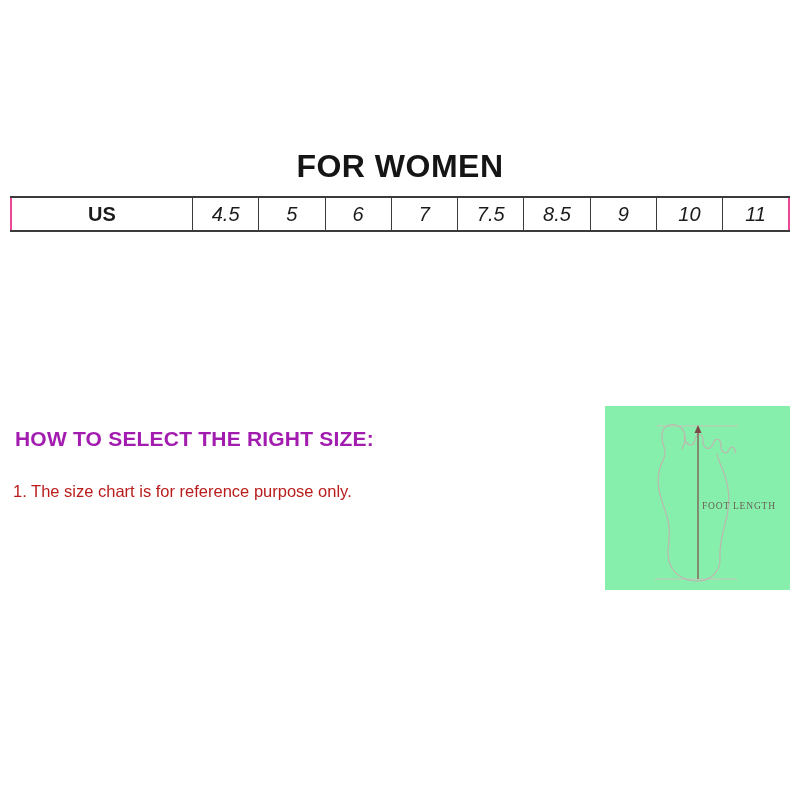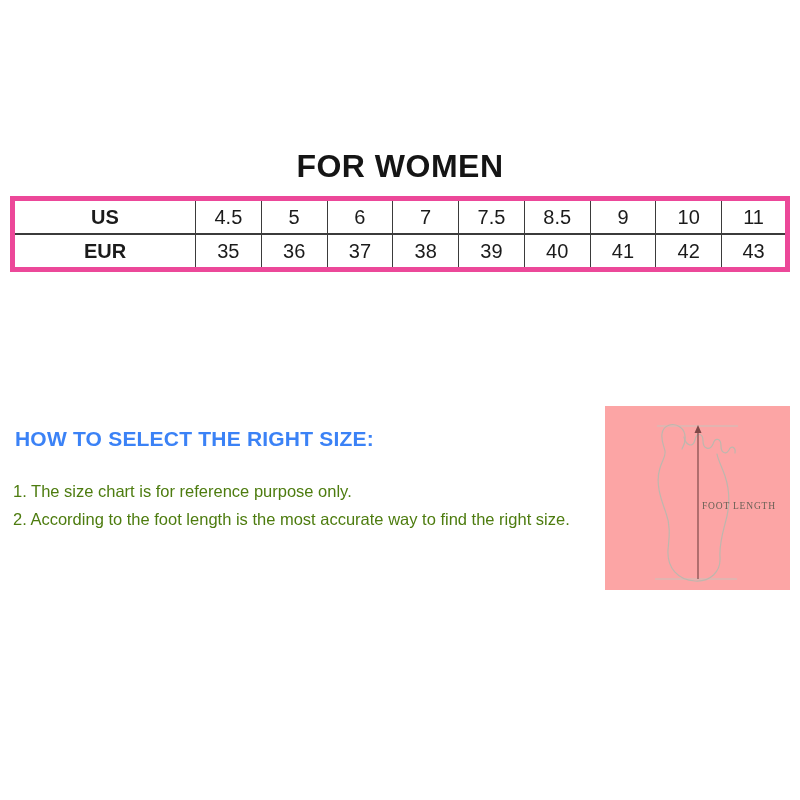--- a/index.html
+++ b/index.html
@@ -30,71 +30,72 @@
     letter-spacing: 0.5px;
     color: #151515;
   }
   .size-table {
     position: absolute;
     top: 196px;
     left: 10px;
     width: 780px;
     border-collapse: collapse;
     table-layout: fixed;
-    border: 5px solid #ec4899;
+    border: 2px solid #ec4899;
   }
   .size-table th,
   .size-table td {
     border: 2px solid #3b3b3b;
     border-left-width: 1px;
     border-right-width: 1px;
     height: 32px;
     padding: 0;
     text-align: center;
     vertical-align: middle;
     font-size: 20px;
     white-space: nowrap;
     overflow: hidden;
   }
   .size-table th {
     width: 180px;
     font-weight: 700;
   }
   .size-table td {
     font-weight: 400;
+    font-style: italic;
   }
   .howto-heading {
     position: absolute;
     top: 427px;
     left: 15px;
     margin: 0;
     font-size: 21px;
     font-weight: 700;
     letter-spacing: 0.2px;
-    color: #3b82f6;
+    color: #a21caf;
   }
   .instructions {
     position: absolute;
     top: 478px;
     left: 13px;
     width: 600px;
     font-size: 16.5px;
-    color: #4d7c0f;
+    color: #b91c1c;
   }
   .instructions .instruction-item {
     line-height: 27.5px;
     white-space: nowrap;
   }
   .foot-diagram {
     position: absolute;
     top: 406px;
     left: 605px;
     width: 185px;
     height: 184px;
-    background: #fca5a5;
+    background: #86efac;
   }
   .foot-diagram svg {
     display: block;
     width: 185px;
     height: 184px;
   }
   .foot-label {
     font-family: "Liberation Serif", serif;
     font-size: 9.5px;
     letter-spacing: 0.8px;
@@ -114,40 +115,27 @@
           <td>4.5</td>
           <td>5</td>
           <td>6</td>
           <td>7</td>
           <td>7.5</td>
           <td>8.5</td>
           <td>9</td>
           <td>10</td>
           <td>11</td>
         </tr>
-        <tr>
-          <th>EUR</th>
-          <td>35</td>
-          <td>36</td>
-          <td>37</td>
-          <td>38</td>
-          <td>39</td>
-          <td>40</td>
-          <td>41</td>
-          <td>42</td>
-          <td>43</td>
-        </tr>
       </tbody>
   </table>
 
   <h2 class="howto-heading">HOW TO SELECT THE RIGHT SIZE:</h2>
 
   <div class="instructions" id="instructions-list">
       <div class="instruction-item">1. The size chart is for reference purpose only.</div>
-      <div class="instruction-item">2. According to the foot length is the most accurate way to find the right size.</div>
     </div>
 
   <div class="foot-diagram">
     <svg viewBox="0 0 185 184" xmlns="http://www.w3.org/2000/svg">
 
       <line x1="52" y1="20" x2="133" y2="20" stroke-width="1" stroke="#c9c3bb"></line>
 
       <line x1="50" y1="173" x2="132" y2="173" stroke-width="1" stroke="#c9c3bb"></line>
 
       <path d="M77,43 C81,36 82,26 75,21 C68,16 58,19 57,28 C56,35 59,40 60,45

